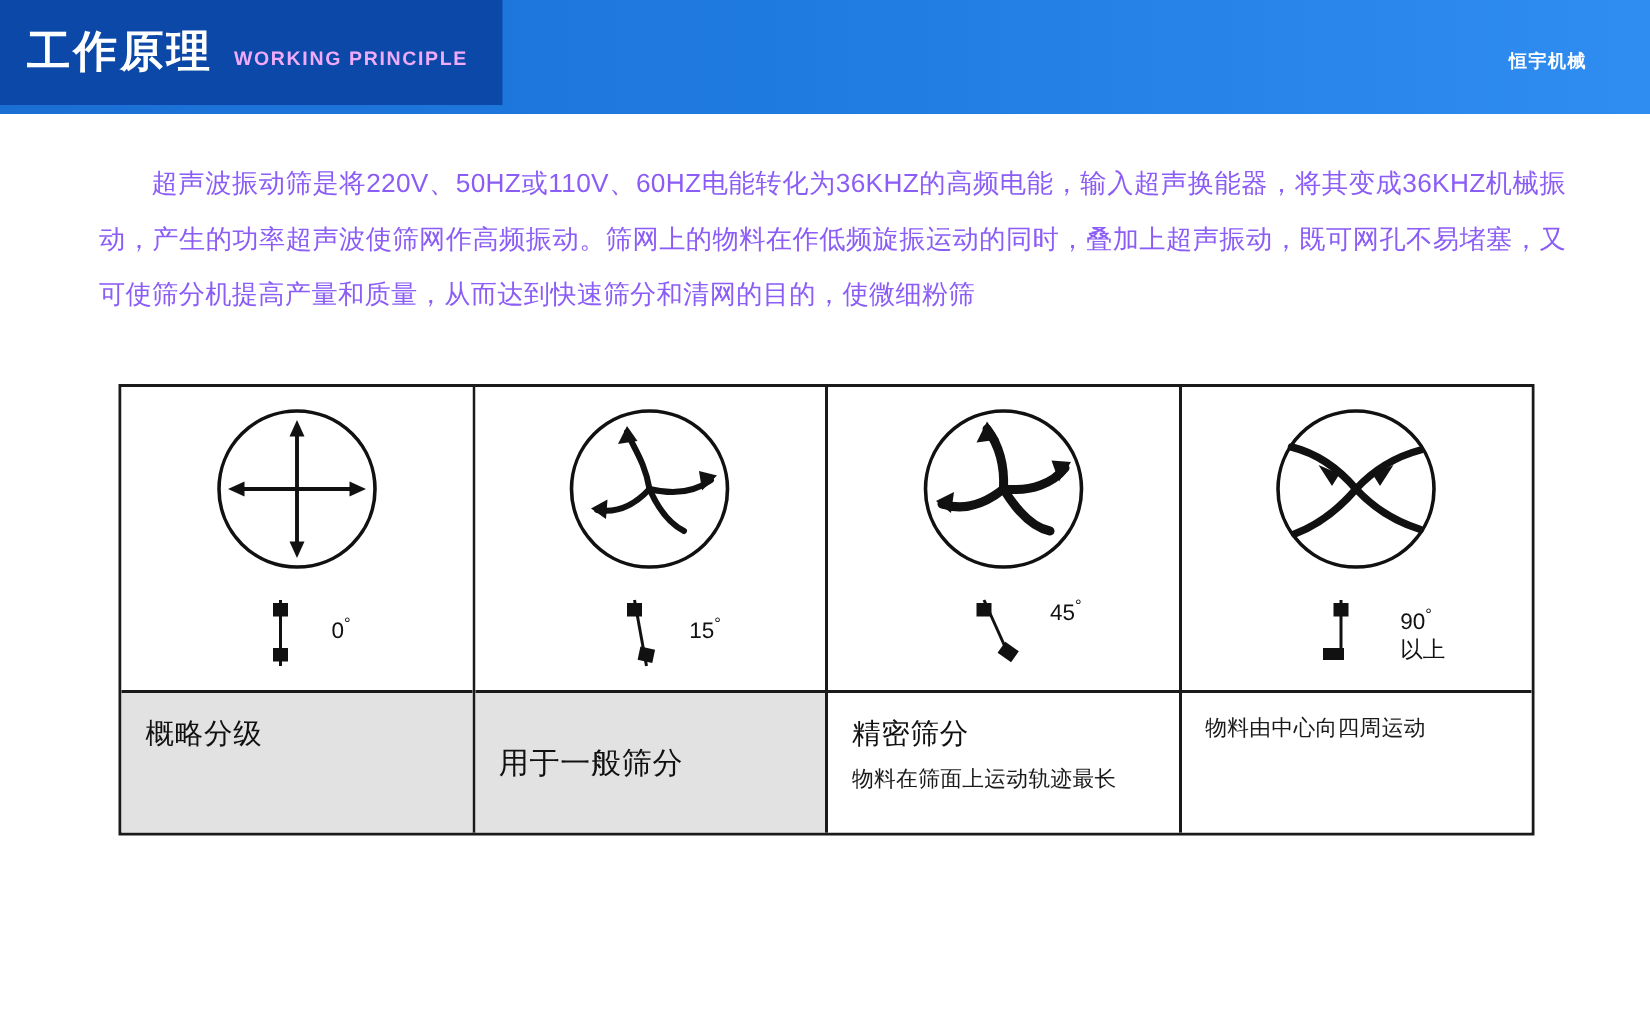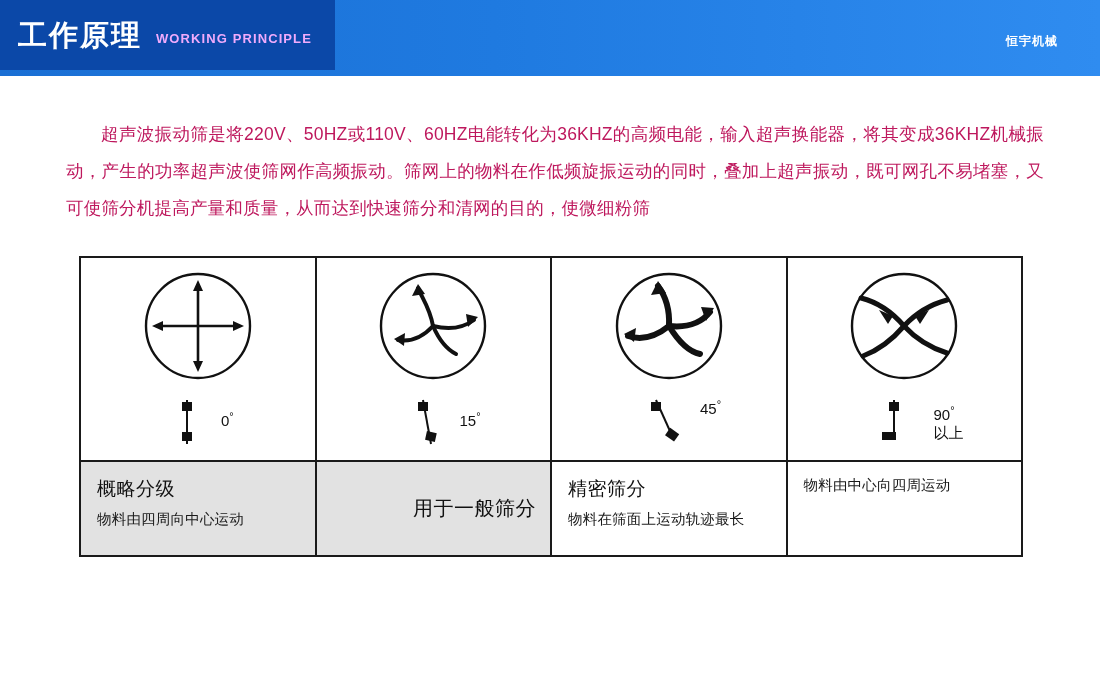--- a/index.html
+++ b/index.html
@@ -57,23 +57,23 @@
     color: #ffffff;
     font-size: 12px;
     font-weight: bold;
     letter-spacing: 1px;
   }
 
   
   .intro {
     position: absolute;
     left: 66px;
-    top: 116px;
+    top: 104px;
     width: 978px;
-    color: #be185d;
+    color: #8b5cf6;
     font-size: 17.5px;
     line-height: 37px;
     text-align: justify;
     text-indent: 2em;
     letter-spacing: 0.2px;
   }
 
   
   .watermark {
     position: absolute;
@@ -132,21 +132,21 @@
     margin-bottom: 8px;
   }
   .cell-sub {
     font-size: 14.5px;
     color: #1a1a1a;
     letter-spacing: 0.2px;
   }
   .cell-bot.centered {
     display: flex;
     align-items: center;
-    justify-content: flex-end;
+    justify-content: flex-start;
     padding-top: 0;
   }
   .cell-bot.centered .cell-title {
     margin-bottom: 0;
     font-size: 20px;
   }
 
   .svg-holder {
     position: absolute;
     left: 0; top: 0;
@@ -197,21 +197,20 @@
         <line x1="14" y1="4" x2="14" y2="48" stroke="#111" stroke-width="2"></line>
         <rect x="9" y="6" width="10" height="9" fill="#111"></rect>
         <rect x="9" y="36" width="10" height="9" fill="#111"></rect>
       </svg>
       <div class="angle-label" style="left:140px;top:152px">
         <span>0</span><span class="deg">°</span>
       </div>
     </div>
     <div class="cell-bot">
       <div class="cell-title">概略分级</div>
-      <div class="cell-sub">物料由四周向中心运动</div>
     </div>
   </div>
 
   <div class="col shade">
     <div class="cell-top">
       <div class="svg-holder">
         <svg width="230" height="150" viewBox="0 0 230 150">
           <circle cx="115" cy="68" r="52" fill="none" stroke="#111" stroke-width="2.4"></circle>
           <path d="M115,68 C112,50 104,40 100,30" fill="none" stroke="#111" stroke-width="4" stroke-linecap="round"></path>
           <polygon points="100,26 94,38 107,36" fill="#111"></polygon>

